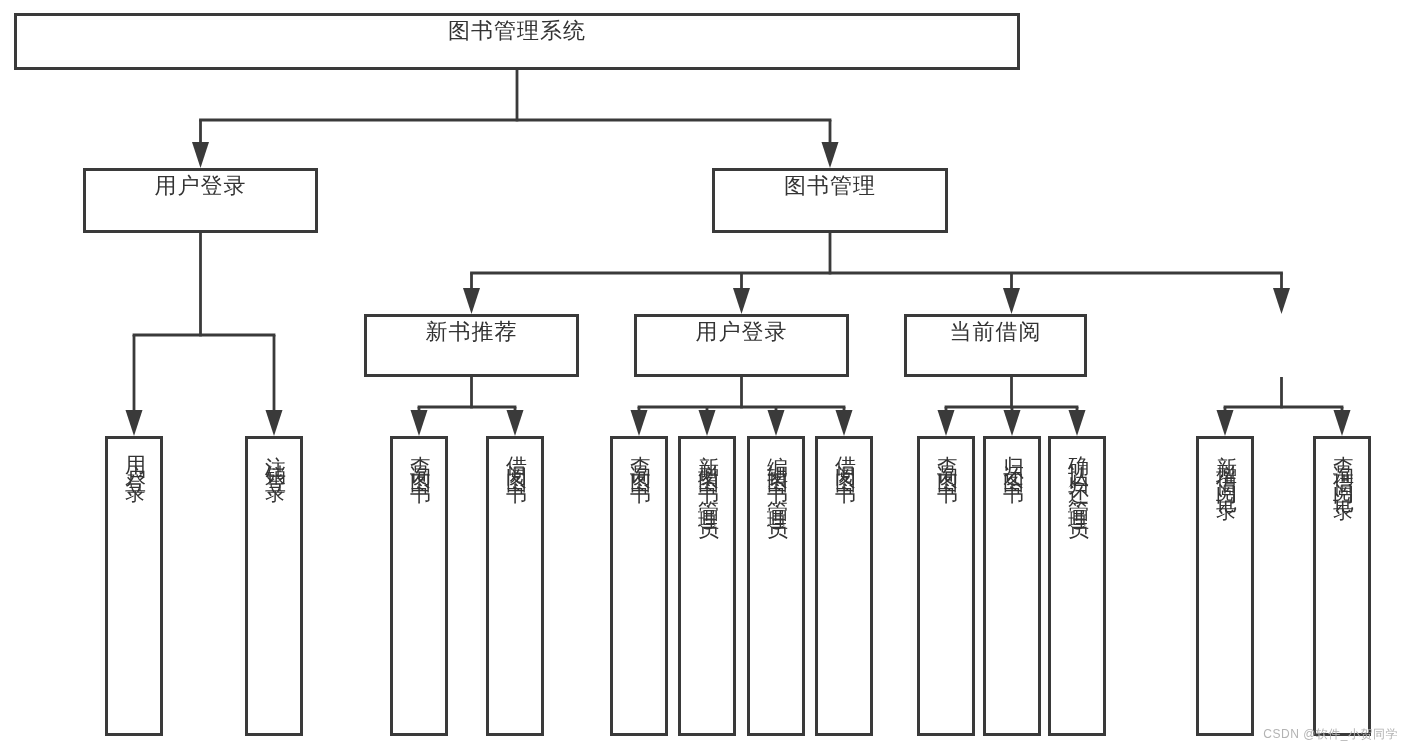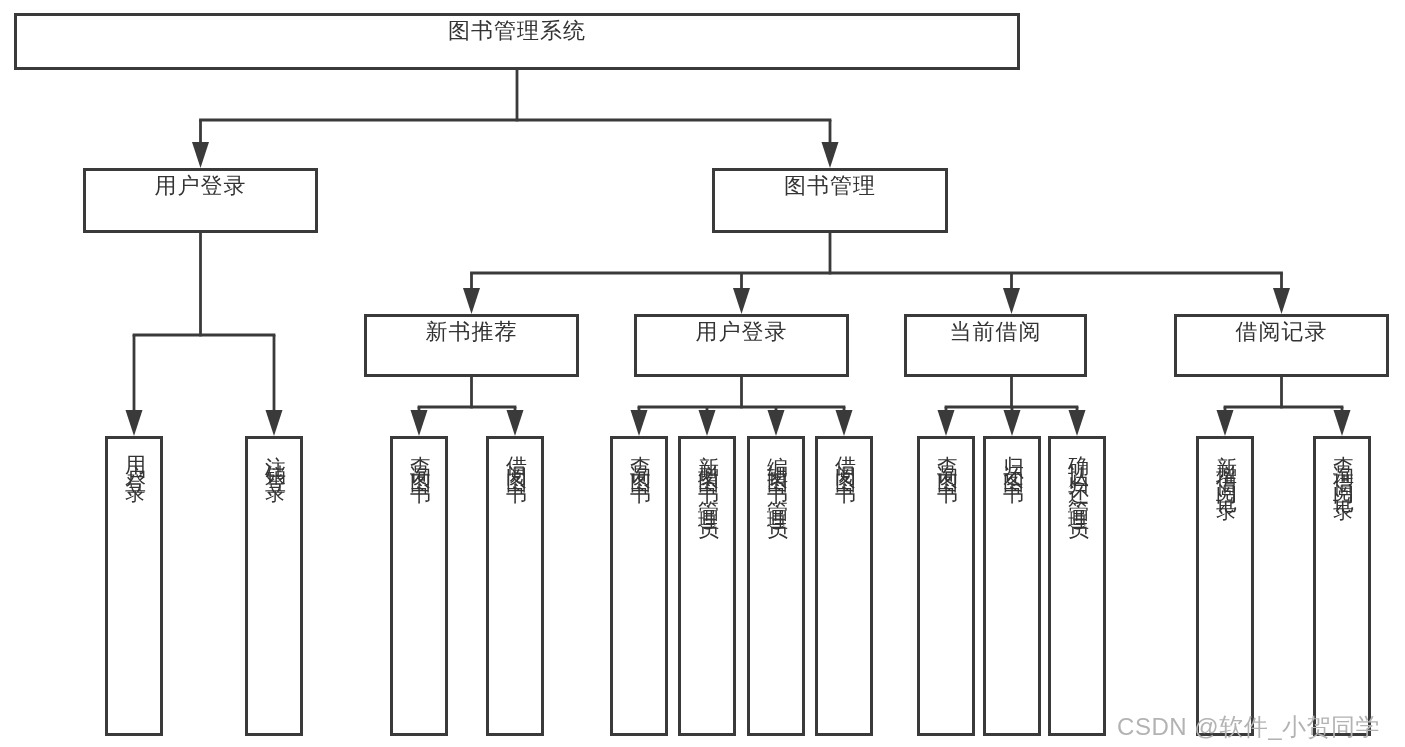--- a/index.html
+++ b/index.html
@@ -49,23 +49,23 @@
   }
   .vbox .label {
     writing-mode: vertical-rl;
     text-orientation: mixed;
     font-size: 21px;
     line-height: 1;
     letter-spacing: 9px;
   }
   .watermark {
     position: absolute;
-    right: 25px;
+    right: 7px;
     bottom: 4px;
-    font-size: 24px;
+    font-size: 12px;
     letter-spacing: 0.5px;
     color: var(--watermark);
     z-index: 5;
     white-space: nowrap;
   }
 </style>
 </head>
 <body>
 
 <div class="stage">
@@ -138,23 +138,20 @@
 
   <div class="node hbox" style="left:364px;top:314px;width:215px;height:63px">
     <span class="label">新书推荐</span>
   </div>
   <div class="node hbox" style="left:634px;top:314px;width:215px;height:63px">
     <span class="label">用户登录</span>
   </div>
   <div class="node hbox" style="left:904px;top:314px;width:183px;height:63px">
     <span class="label">当前借阅</span>
   </div>
-  <div class="node hbox" style="left:1174px;top:314px;width:215px;height:63px">
-    <span class="label">借阅记录</span>
-  </div>
 
   <div class="node vbox" style="left:105px">
     <span class="label">用户登录</span>
   </div>
   <div class="node vbox" style="left:245px">
     <span class="label">注销登录</span>
   </div>
 
   <div class="node vbox" style="left:390px">
     <span class="label">查询图书</span>

